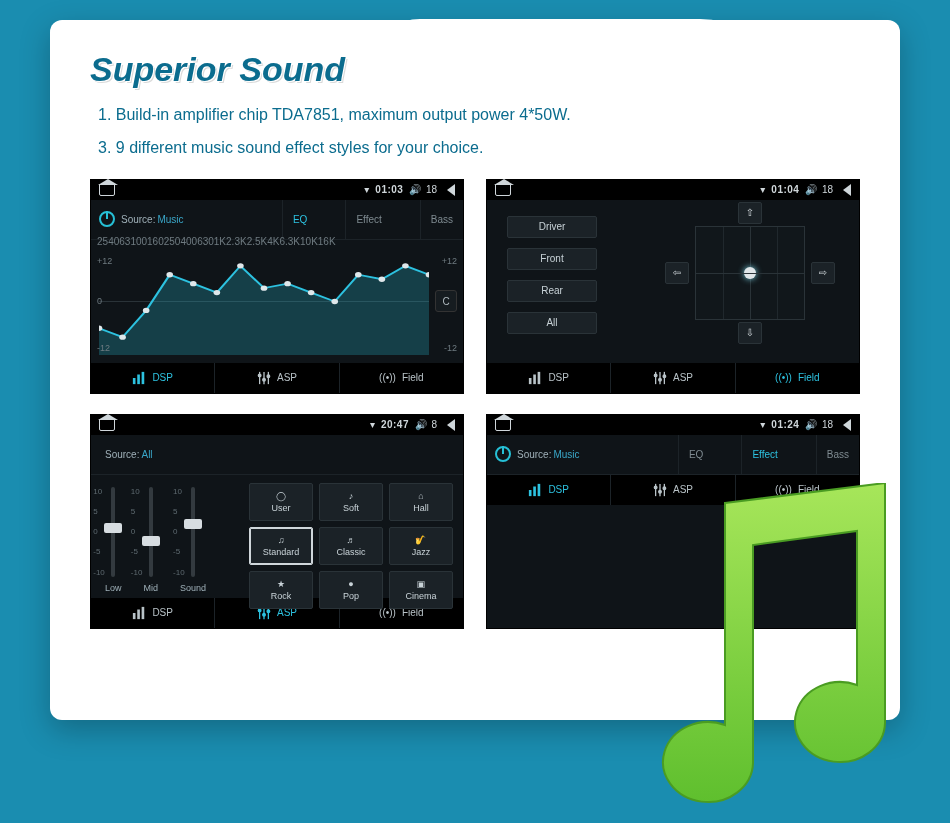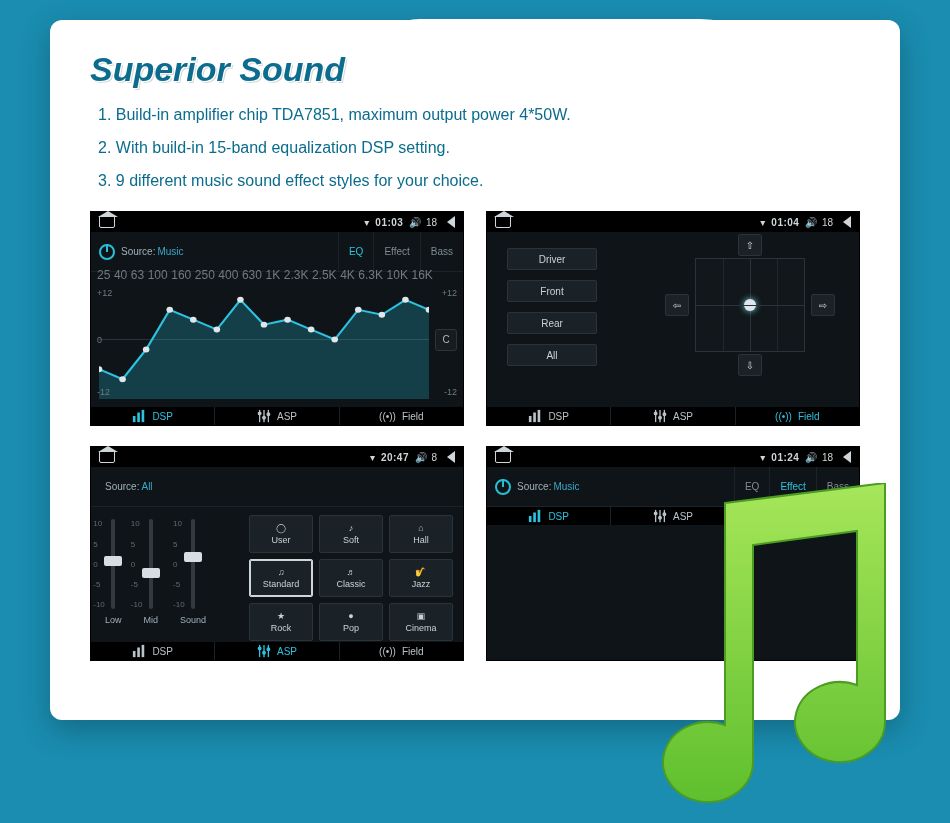--- a/index.html
+++ b/index.html
@@ -45,42 +45,42 @@
   .sb .back { width: 0; height: 0; border-top: 6px solid transparent; border-bottom: 6px solid transparent; border-left: 8px solid #cfd6da; transform: scaleX(-1); margin-left: 10px;}
   .sb .clock { font-weight: 600; letter-spacing: .5px; }
   .sb .badge { margin-left:4px; }
 
   
   .srcrow { height: 40px; display:flex; align-items: center; padding-left: 8px; color:#9fb0b8; border-bottom:1px solid #1c2328;}
   .pwr { width:16px;height:16px;border-radius:50%;border:2px solid #26c0d6; margin-right:6px; position:relative;}
   .pwr::after{content:"";position:absolute;left:50%;top:-2px;width:2px;height:8px;background:#26c0d6;transform:translateX(-50%);}
   .srcrow .lbl { font-size:10px; }
   .srcrow .val { color:#3aa7c9; margin-left:2px; }
-  .tabs { margin-left:auto; display:flex; height:100%; }
+  .tabs { margin-left:auto; display:flex; height:100%;gap:28px; }
   .tabs .t { padding:0 10px; display:flex; align-items:center; color:#7f8b91; border-left:1px solid #1c2328; cursor:pointer;}
   .tabs .t.active { color:#2dc2e0; }
 
   
   .body { flex:1; position:relative; }
 
   
-  .bn { height: 18px; background:#000; display:flex; }
+  .bn { height: 30px; background:#000; display:flex; }
   .bn .b { flex:1; display:flex; align-items:center; justify-content:center; gap:6px; color:#b9c3c8; border-right:1px solid #1c2328; cursor:pointer;}
   .bn .b:last-child{border-right:none;}
   .bn .b.active { color:#2dc2e0; }
   .bn svg { width:14px; height:14px; }
 
   
   .eq-area { position:absolute; inset:8px 34px 8px 8px; }
   .eq-ylab { position:absolute; top:8px; left:-2px; font-size:9px; color:#6f7b81; }
   .eq-ylab2 { position:absolute; bottom:2px; left:-2px; font-size:9px; color:#6f7b81; }
   .eq-ylab0 { position:absolute; top:50%; left:-2px; transform:translateY(-50%); font-size:9px; color:#6f7b81; }
   .eq-ylabR { right:-28px; left:auto; text-align:right;}
   .reset { position:absolute; right:6px; top:50%; transform:translateY(-50%); width:22px;height:22px;border:1px solid #333;background:#161c20;color:#aeb8bd;display:flex;align-items:center;justify-content:center;border-radius:3px;cursor:pointer;}
-  .eq-xaxis { position:absolute; top:-4px; left:6px; right:30px; display:flex; justify-content:space-between; font-size:12px; color:#6f7b81;}
+  .eq-xaxis { position:absolute; top:-4px; left:6px; right:30px; display:flex; font-size:10px; color:#6f7b81;}
 
   
   .fld-btns { position:absolute; left:20px; top:16px; display:flex; flex-direction:column; gap:10px;}
   .fld-btn { width:90px; height:22px; background:#1b2227; border:1px solid #2a3338; color:#c8d2d7; display:flex;align-items:center;justify-content:center; border-radius:2px; cursor:pointer;}
   .fld-pad { position:absolute; right:24px; top:8px; width:170px; height:130px;}
   .fld-grid { position:absolute; left:30px; top:18px; width:110px; height:94px; background:#11171b; border:1px solid #2a3338;}
   .fld-grid::before,.fld-grid::after{content:"";position:absolute;background:#2a3338;}
   .fld-grid::before{left:50%;top:0;width:1px;height:100%;}
   .fld-grid::after{top:50%;left:0;height:1px;width:100%;}
   .fld-grid .v1{position:absolute;left:25%;top:0;width:1px;height:100%;background:#20282d;}
@@ -117,21 +117,20 @@
   .note { position:absolute; right:30px; bottom:0px; width:270px; height:340px; }
 </style>
 </head>
 <body>
 
 <div class="card">
   <div class="tab-notch"></div>
   <h1 class="title">Superior Sound</h1>
   <div class="desc">
     <p>1. Build-in amplifier chip TDA7851, maximum output power 4*50W.</p>
-    <p>2. With build-in 15-band equalization DSP setting.</p>
     <p>3. 9 different music sound effect styles for your choice.</p>
   </div>
 
   <div class="grid">
 
     <div class="shot">
       <div class="sb">
         <span class="home"></span>
         <span class="spacer"></span>
         <span class="ico">▾</span>

